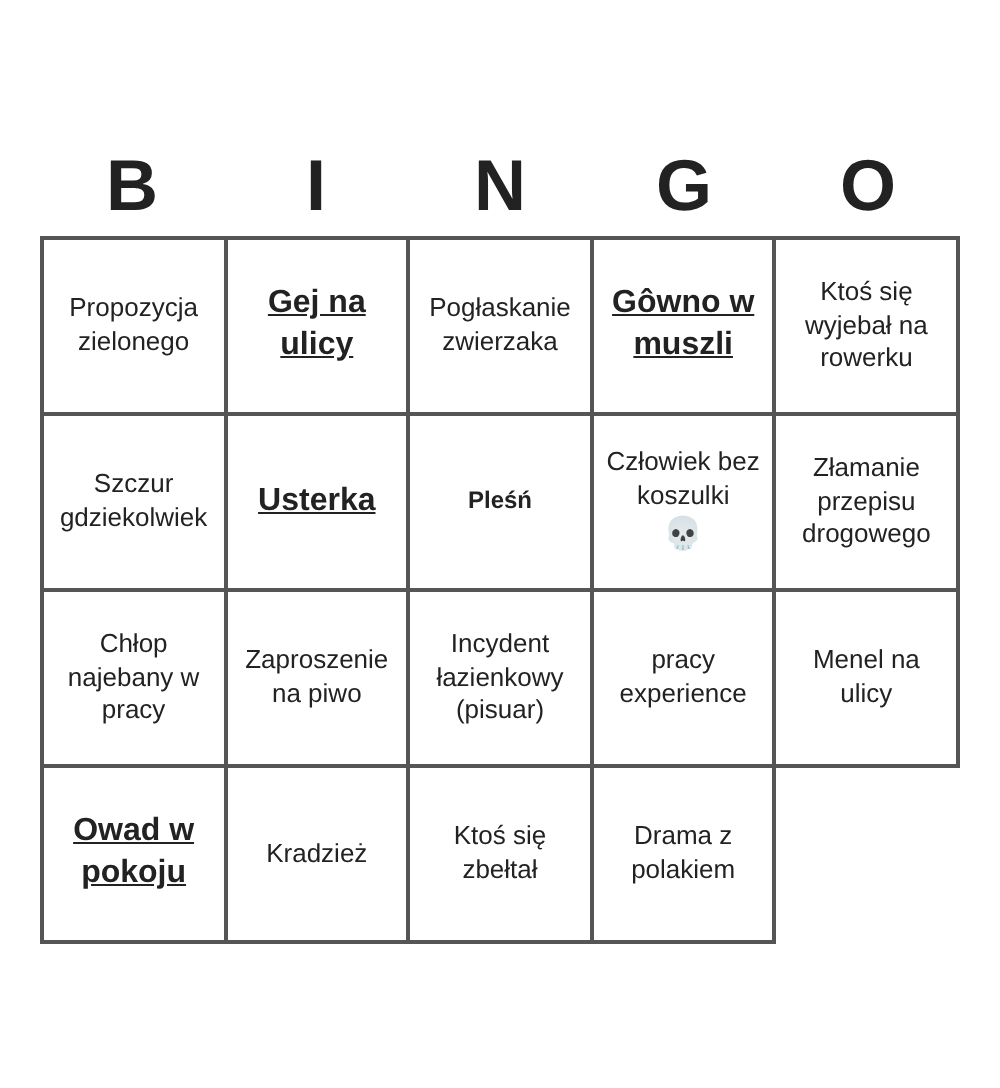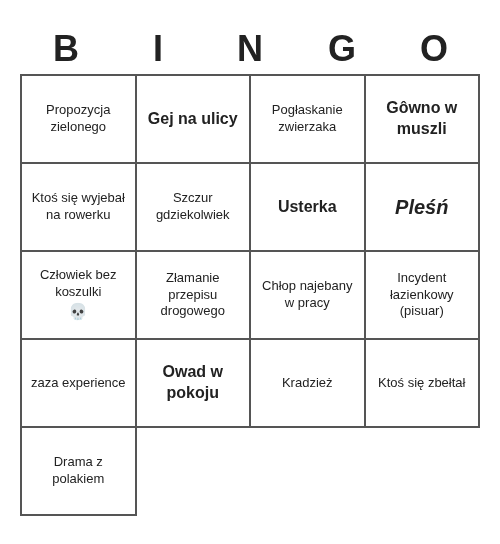--- a/index.html
+++ b/index.html
@@ -24,48 +24,48 @@
     }
     .bingo-header-letter {
       width: 88px;
       text-align: center;
       font-size: 36px;
       font-weight: bold;
       color: #222;
     }
     .bingo-grid {
       display: grid;
-      grid-template-columns: repeat(4, 1fr);
+      grid-template-columns: repeat(5, 1fr);
       border-top: 2px solid #555;
       border-left: 2px solid #555;
     }
     .bingo-cell {
       border-right: 2px solid #555;
       border-bottom: 2px solid #555;
       min-height: 88px;
       display: flex;
       align-items: center;
       justify-content: center;
       text-align: center;
       padding: 5px;
       position: relative;
     }
     .bingo-cell-text {
       font-size: 13px;
       line-height: 1.3;
       color: #222;
     }
     .bingo-cell-text.large {
-      font-size: 20px;
+      font-size: 12px;
       font-weight: bold;
-      font-style: italic;
     }
     .bingo-cell-text.medium {
       font-size: 16px;
       font-weight: bold;
+      text-decoration: underline;
     }
     .skull-icon {
       font-size: 16px;
       display: block;
       margin-top: 2px;
     }
   </style>
 </head>
 <body>
 
@@ -105,24 +105,30 @@
       <div class="bingo-cell">
         <div class="bingo-cell-text">Człowiek bez koszulki<span class="skull-icon">💀</span></div>
       </div>
       <div class="bingo-cell">
         <div class="bingo-cell-text">Złamanie przepisu drogowego</div>
       </div>
       <div class="bingo-cell">
         <div class="bingo-cell-text">Chłop najebany w pracy</div>
       </div>
       <div class="bingo-cell">
+        <div class="bingo-cell-text">Zaproszenie na piwo</div>
+      </div>
+      <div class="bingo-cell">
         <div class="bingo-cell-text">Incydent łazienkowy (pisuar)</div>
       </div>
       <div class="bingo-cell">
-        <div class="bingo-cell-text">zaza experience</div>
+        <div class="bingo-cell-text">pracy experience</div>
+      </div>
+      <div class="bingo-cell">
+        <div class="bingo-cell-text">Menel na ulicy</div>
       </div>
       <div class="bingo-cell">
         <div class="bingo-cell-text medium">Owad w pokoju</div>
       </div>
       <div class="bingo-cell">
         <div class="bingo-cell-text">Kradzież</div>
       </div>
       <div class="bingo-cell">
         <div class="bingo-cell-text">Ktoś się zbełtał</div>
       </div>

